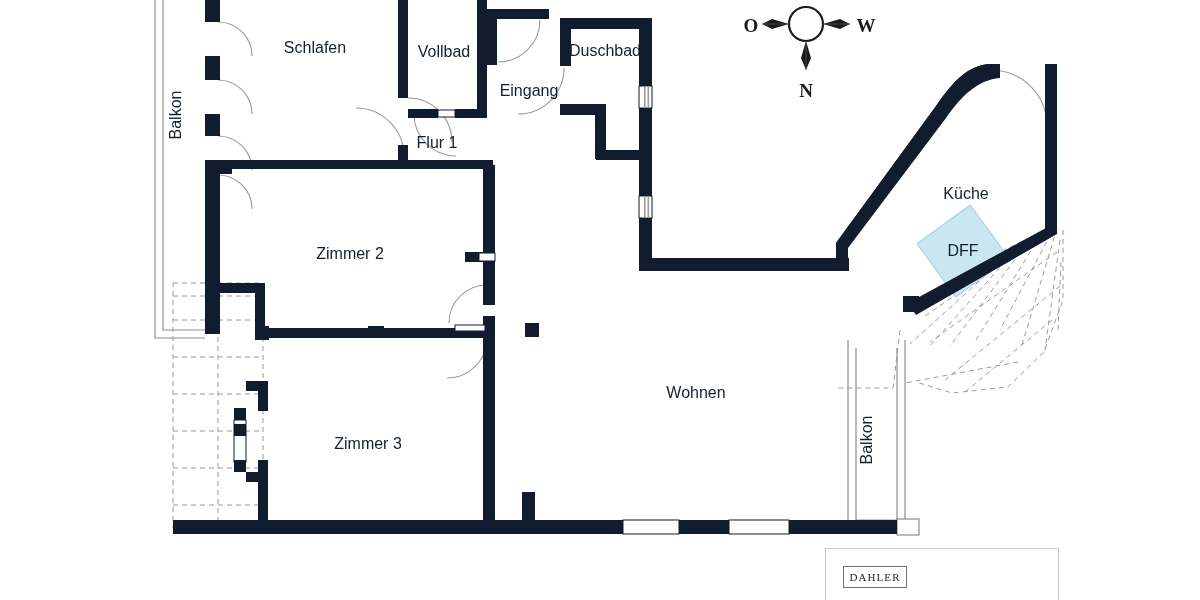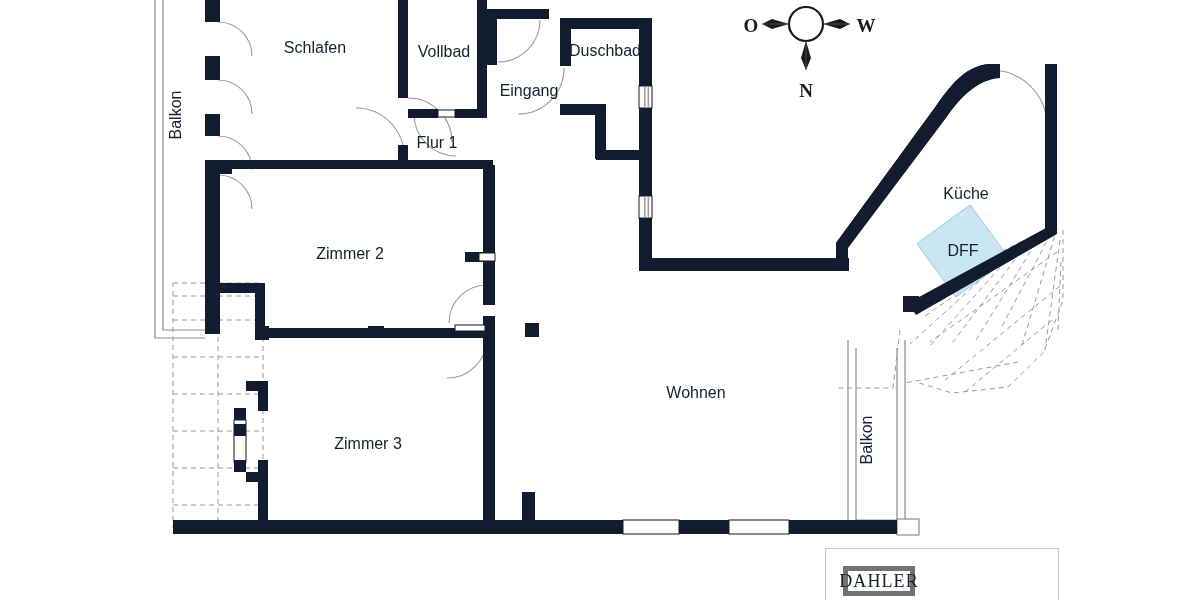--- a/index.html
+++ b/index.html
@@ -3,22 +3,22 @@
 <meta charset="utf-8">
 <style>
   html,body{margin:0;padding:0;background:#ffffff;}
   body{width:1200px;height:600px;overflow:hidden;
        font-family:"Liberation Sans",sans-serif;}
   #stage{position:relative;width:1200px;height:600px;background:#fff;}
   svg#plan{position:absolute;left:0;top:0;width:1200px;height:600px;display:block;}
   .rlabel{font-family:"Liberation Sans",sans-serif;font-size:16px;fill:#15202e;}
   .compass-letter{font-family:"Liberation Serif",serif;font-size:19px;font-weight:bold;fill:#1a1a1a;}
   .brandbox{position:absolute;border:1px solid #c9c9c9;background:#fff;}
-  .brandmark{position:absolute;border:5px solid #737373;background:#fff;
-             font-family:"Liberation Serif",serif;font-size:18px;letter-spacing:1.1px;
+  .brandmark{position:absolute;border:1px solid #737373;background:#fff;
+             font-family:"Liberation Serif",serif;font-size:11px;letter-spacing:1.1px;
              color:#15202e;display:flex;align-items:center;justify-content:center;}
 </style>
 </head>
 <body>
 
 <div id="stage">
 
   <svg id="plan" viewBox="0 0 1200 600">
 
     <g fill="none" stroke="#8d8d8d" stroke-width="1.2">

